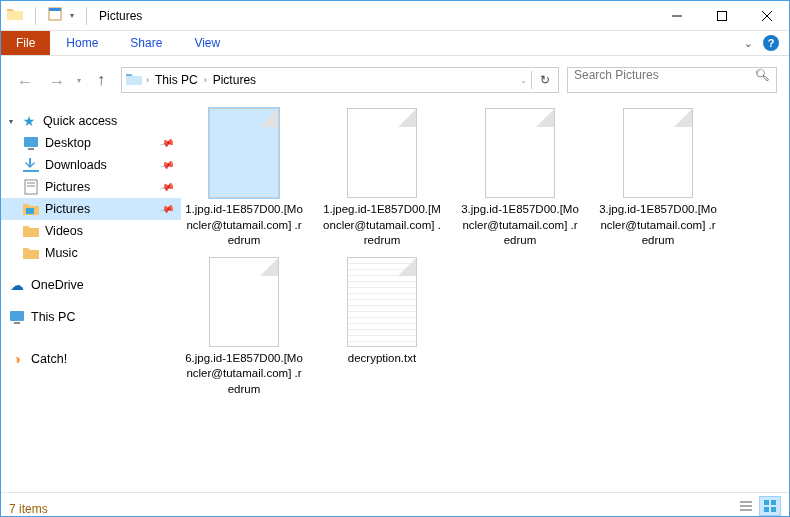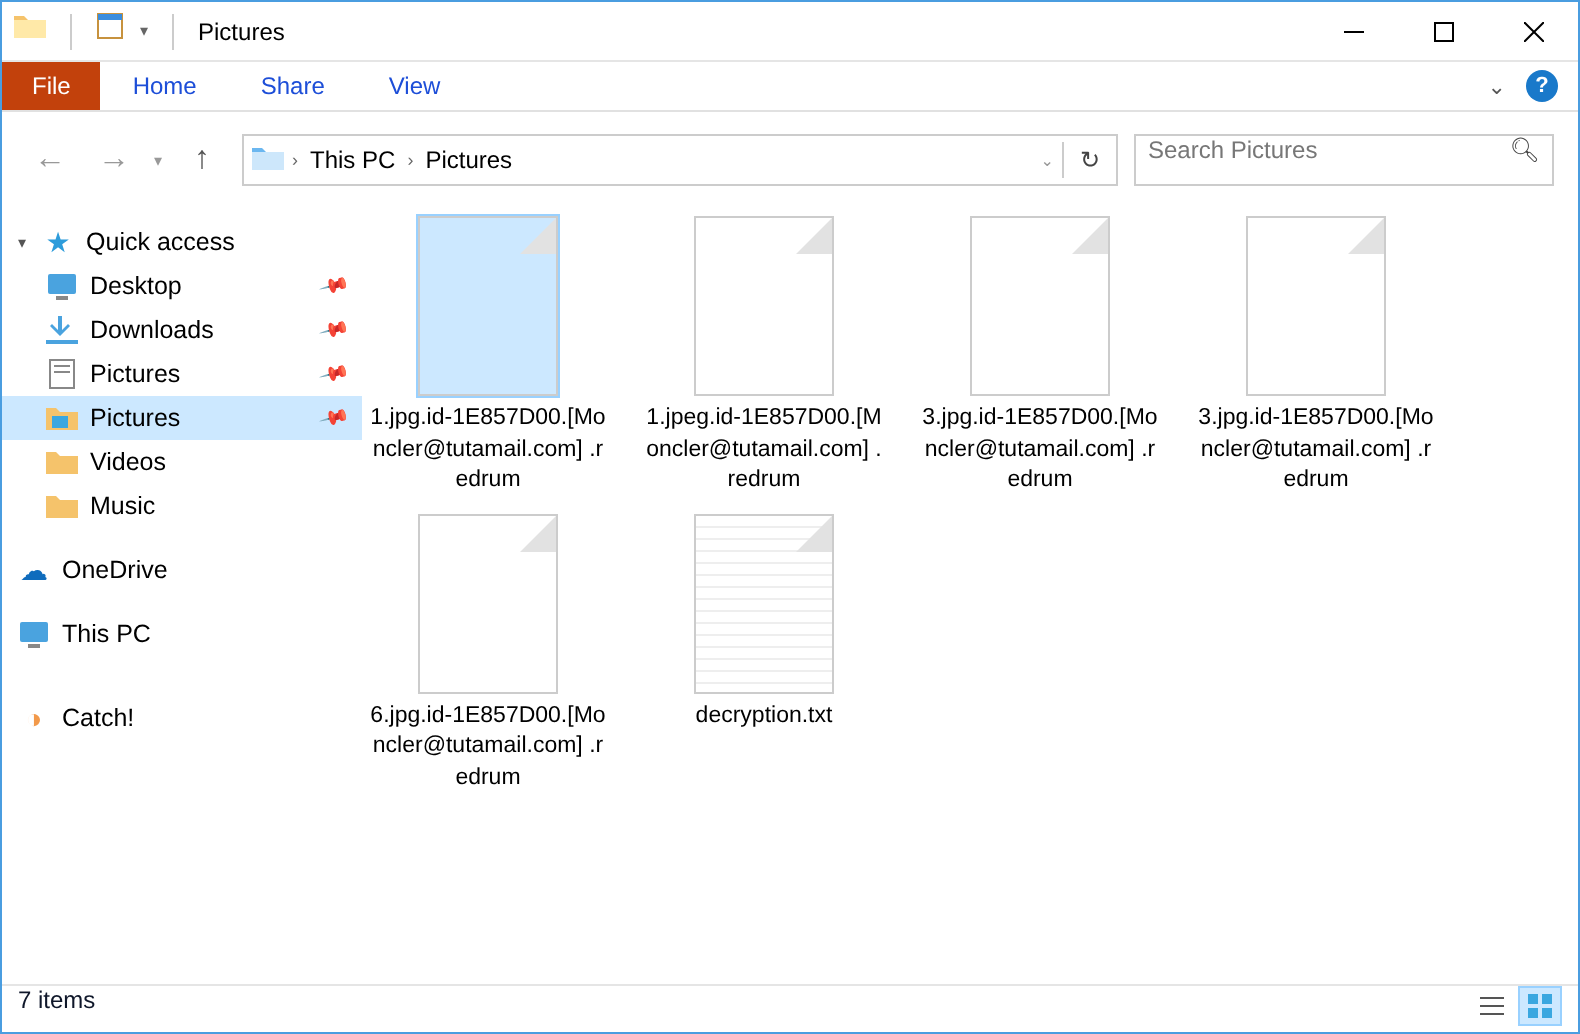--- a/index.html
+++ b/index.html
@@ -48,21 +48,21 @@
 
 .content { flex:1; padding: 6px 6px 6px 4px; display:flex; flex-wrap:wrap; align-content:flex-start; gap: 8px 20px; }
 .fileitem { width: 118px; display:flex; flex-direction:column; align-items:center; }
 .fileitem .thumb { width: 70px; height: 90px; background:#fff; border:1px solid #ccc; position:relative; }
 .fileitem .thumb.selected { outline: 1px solid #99d1ff; background: #cce8ff; }
 .fileitem .thumb::before { content:""; position:absolute; top:0; right:0; width:18px; height:18px; background:linear-gradient(135deg, transparent 49%, #e2e2e2 51%); }
 .fileitem .thumb.txt { background: repeating-linear-gradient(#fff, #fff 5px, #eee 5px, #eee 6px); }
 .fileitem .label { font-size: 11.5px; text-align:center; line-height:1.35; margin-top:4px; color:#000; word-break:break-all; }
 
 
-.statusbar { position:absolute; bottom:0; left:0; right:0; height:24px; border-top:1px solid #e5e5e5; display:flex; align-items:flex-start; font-size:12px; color:#0f172a; padding:0 8px;}
+.statusbar { position:absolute; bottom:0; left:0; right:0; height:24px; border-top:1px solid #e5e5e5; display:flex; align-items:flex-end; font-size:12px; color:#a16207; padding:0 8px;}
 .statusbar .viewbtns { margin-left:auto; display:flex; gap:2px;}
 .statusbar .viewbtns > div { width:22px; height:20px; border:1px solid transparent; display:flex; align-items:center; justify-content:center; font-size:12px; color:#444;}
 .statusbar .viewbtns > div.active { border-color:#99d1ff; background:#cce8ff;}
 
 
 .ic-star{color:#2d9cdb;} .ic-folder{color:#f5c36b;} .ic-music{color:#e0a83a;} .ic-vid{color:#7b68ee;}
 .ic-onedrive{color:#0f6cbd;} .ic-pc{color:#3aa7e0;} .ic-net{color:#3aa7e0;} .ic-catch{color:#f2994a;} 
 </style>
 </head>
 <body>

